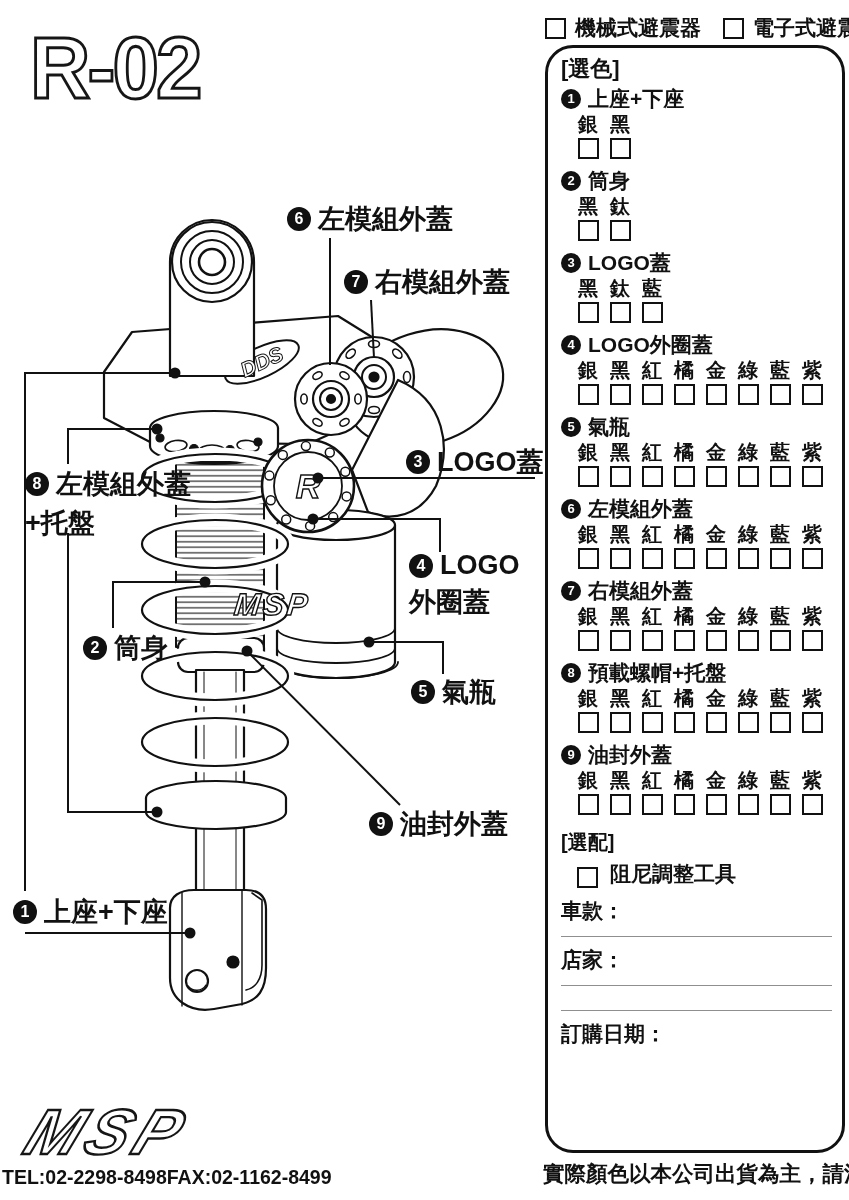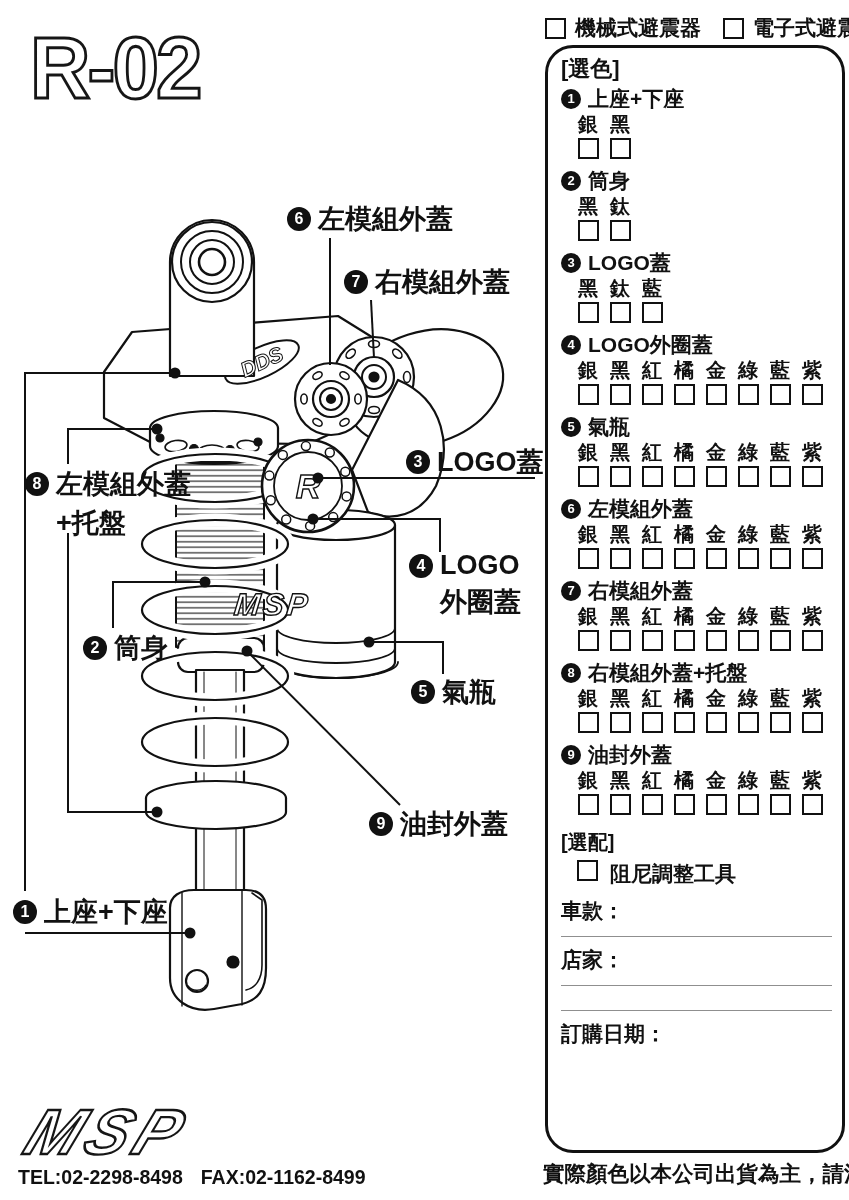--- a/index.html
+++ b/index.html
@@ -25,36 +25,36 @@
          border:3px solid #111;border-radius:28px;padding:8px 10px 0 13px;}
   .panel-title{font-size:22px;font-weight:bold;line-height:26px;}
   .section{margin-top:4px;}
   .sec-title{display:flex;align-items:center;font-size:21px;font-weight:bold;line-height:25px;}
   .row{display:flex;gap:10px;margin-left:16px;}
   .row.labels{margin-top:2px;}
   .row.boxes{margin-top:2px;}
   .col{width:22px;text-align:center;font-size:20px;font-weight:bold;line-height:23px;flex:0 0 auto;}
   .note{font-size:20px;line-height:28.5px;margin-top:9px;letter-spacing:0;}
   .opt-title{font-size:20px;font-weight:bold;margin-top:9px;line-height:26px;}
-  .opt-row{display:flex;align-items:flex-start;gap:12px;margin:5px 0 0 16px;font-size:21px;font-weight:bold;}
+  .opt-row{display:flex;align-items:flex-end;gap:12px;margin:5px 0 0 16px;font-size:21px;font-weight:bold;}
   .field{margin-top:11px;}
   .f-label{font-size:21px;font-weight:bold;line-height:24px;}
   .f-line{height:13px;border-bottom:1.5px solid #8f8f8f;width:271px;}
 
   
   .callout{position:absolute;font-size:27px;font-weight:bold;white-space:nowrap;}
   .callout .line1{display:flex;align-items:center;}
-  .callout .line2{padding-left:31px;margin-top:3px;}
+  .callout .line2{margin-top:3px;}
   .c6{left:287px;top:201px;} .c7{left:344px;top:264px;} .c3{left:406px;top:444px;}
   .c4{left:409px;top:550px;} .c5{left:411px;top:674px;} .c9{left:369px;top:806px;}
   .c8{left:25px;top:466px;}  .c2{left:83px;top:630px;}  .c1{left:13px;top:894px;}
 
   
   .footer-notice{position:absolute;left:543px;top:1159px;font-size:21.5px;font-weight:bold;white-space:nowrap;}
-  .telfax{position:absolute;left:18px;top:1166px;font-size:19.5px;font-weight:bold;display:flex;gap:18px;white-space:nowrap;}
+  .telfax{position:absolute;left:2px;top:1166px;font-size:19.5px;font-weight:bold;display:flex;white-space:nowrap;}
   .logo-r02{position:absolute;left:28px;top:22px;}
   .logo-msp{position:absolute;left:14px;top:1096px;}
   .diagram{position:absolute;left:0;top:0;}
 </style>
 </head>
 <body>
 
 <div class="page">
 
   <div class="logo-r02">
@@ -414,21 +414,21 @@
             <span class="col"><span class="cb"></span></span>
             <span class="col"><span class="cb"></span></span>
             <span class="col"><span class="cb"></span></span>
             <span class="col"><span class="cb"></span></span>
             <span class="col"><span class="cb"></span></span>
           </div>
         </div>
         <div class="section">
           <div class="sec-title">
             <span class="num n20">8</span>
-            <span>右模組外蓋+托盤</span>
+            <span>預載螺帽+托盤</span>
           </div>
           <div class="row labels">
             <span class="col">銀</span>
             <span class="col">黑</span>
             <span class="col">紅</span>
             <span class="col">橘</span>
             <span class="col">金</span>
             <span class="col">綠</span>
             <span class="col">藍</span>
             <span class="col">紫</span>

